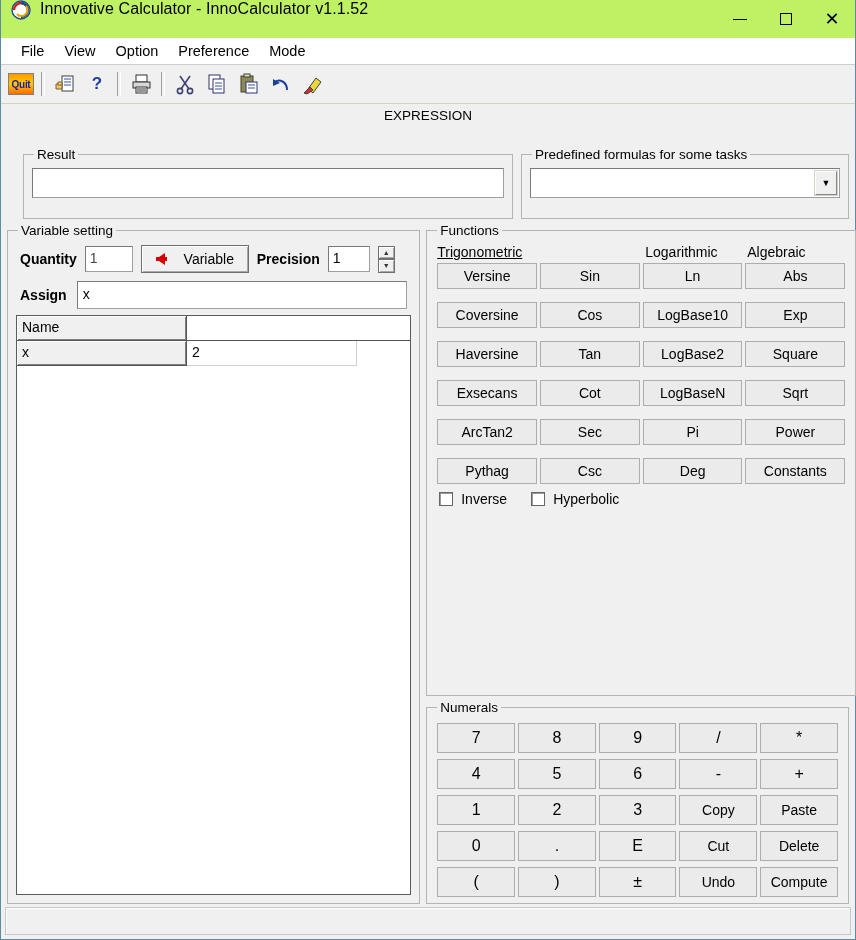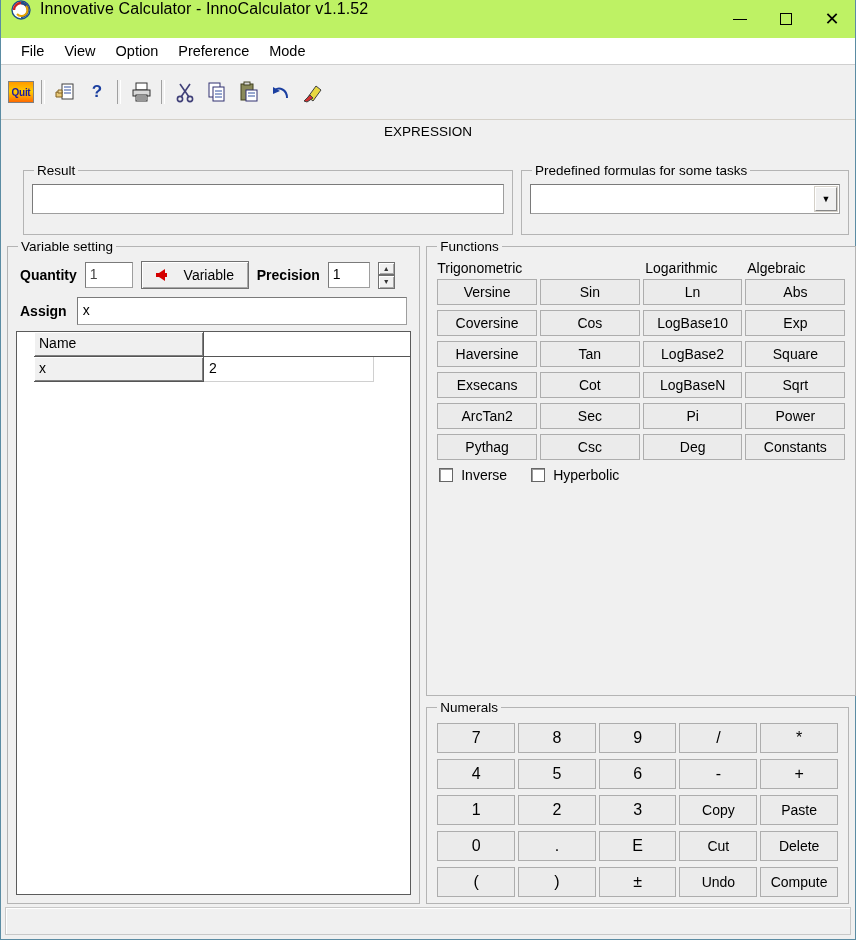--- a/index.html
+++ b/index.html
@@ -78,21 +78,21 @@
     color: #000;
     white-space: nowrap;
   }
 
   
   .toolbar {
     height: 38px;
     background: #f0f0f0;
     display: flex;
     align-items: center;
-    padding: 8px 4px;
+    padding: 0 4px;
     flex: none;
     border-bottom: 1px solid #d4d0c8;
   }
   .tb-btn {
     width: 30px; height: 28px;
     margin: 0 1px;
     display: flex; align-items: center; justify-content: center;
     border: 1px solid transparent;
     box-sizing: border-box;
     background: #f0f0f0;
@@ -321,38 +321,38 @@
     font-size: 14px;
     border-bottom: 1px solid #d0d0d0;
   }
   .vg-cell.name {
     background: #f0f0f0;
     box-shadow: inset 1px 1px 0 #fff, inset -1px -1px 0 #808080;
     border-right: 1px solid #555;
     border-bottom: 1px solid #555;
   }
   .vg-cell.value { background:#fff; border-right: 1px solid #d0d0d0; }
-  .col-name { width: 170px; margin-left: 17px; }
+  .col-name { width: 170px; }
   .col-value { width: 170px; }
   .col-rest { flex: 1 1 auto; }
 
   
   .fn-head {
     display: flex;
     margin: 2px 0 2px 2px;
     font-size: 14px;
   }
-  .fn-head .h1 { width: 104px; }
+  .fn-head .h1 { width: 104px; text-decoration: underline; }
   .fn-head .h2 { width: 104px; }
   .fn-head .h3 { width: 102px; }
   .fn-head .h4 { width: 100px; }
   .fn-grid {
     display: grid;
     grid-template-columns: repeat(4, 1fr);
-    gap: 5px 3px;
+    gap: 13px 3px;
     margin: 1px 2px 0 2px;
   }
   .fn-btn {
     height: 26px;
     border: 1px solid #adadad;
     background: #ebebeb;
     box-sizing: border-box;
     display:flex; align-items:center; justify-content:center;
     font-size: 14px;
     color: #000;

